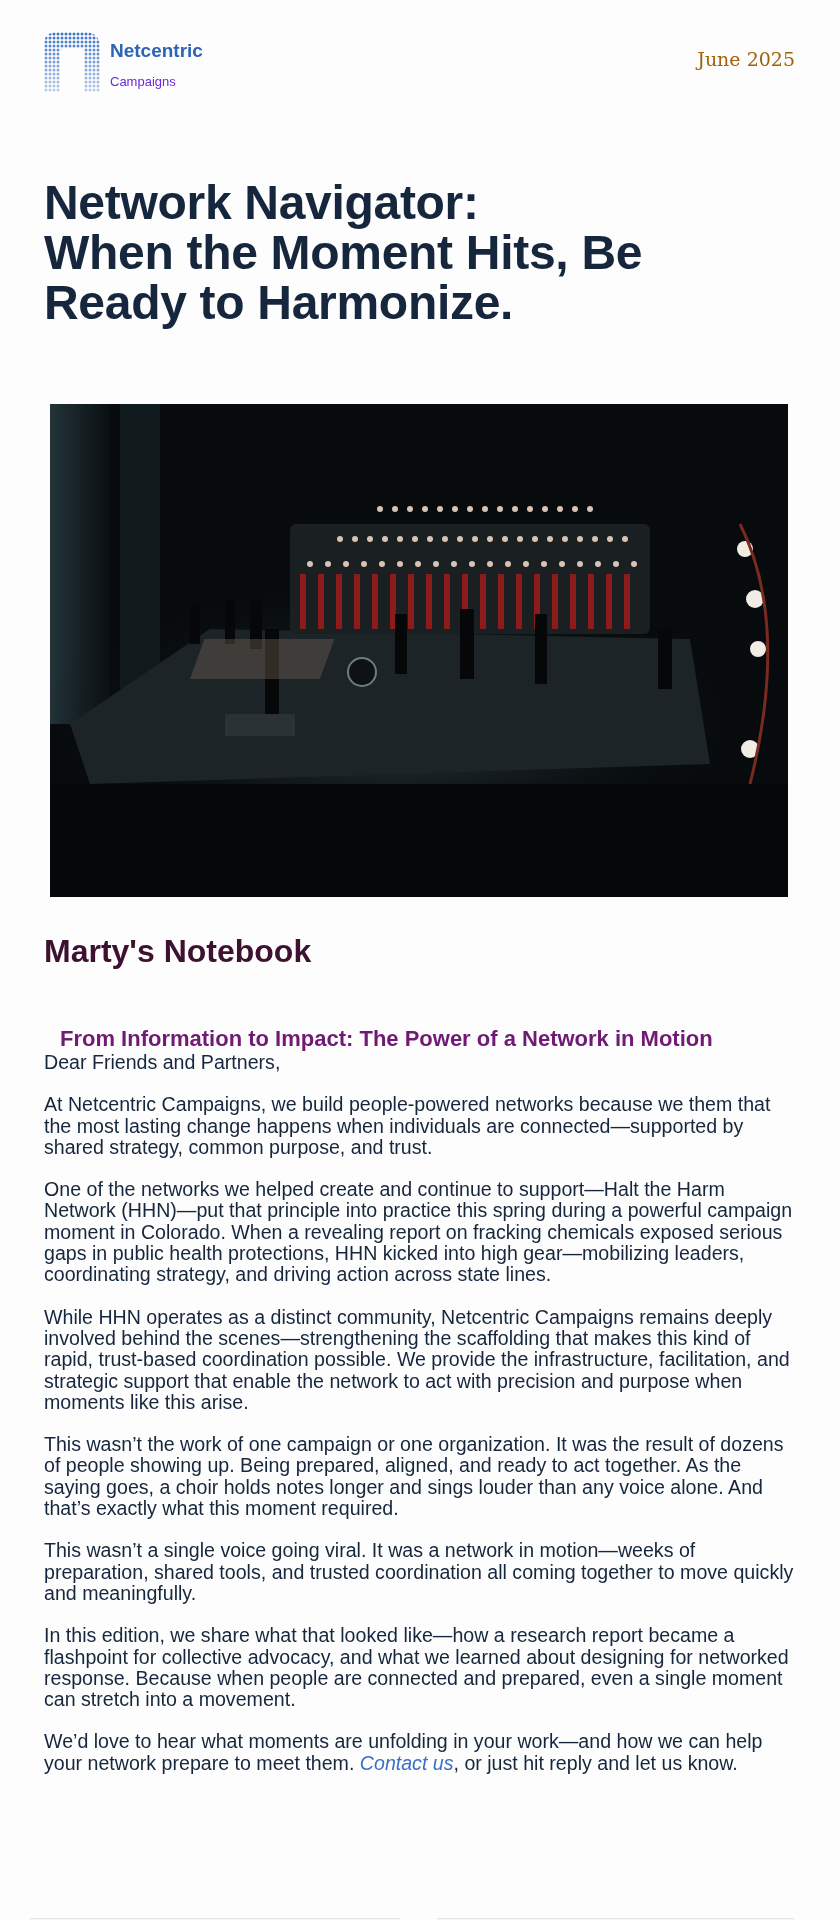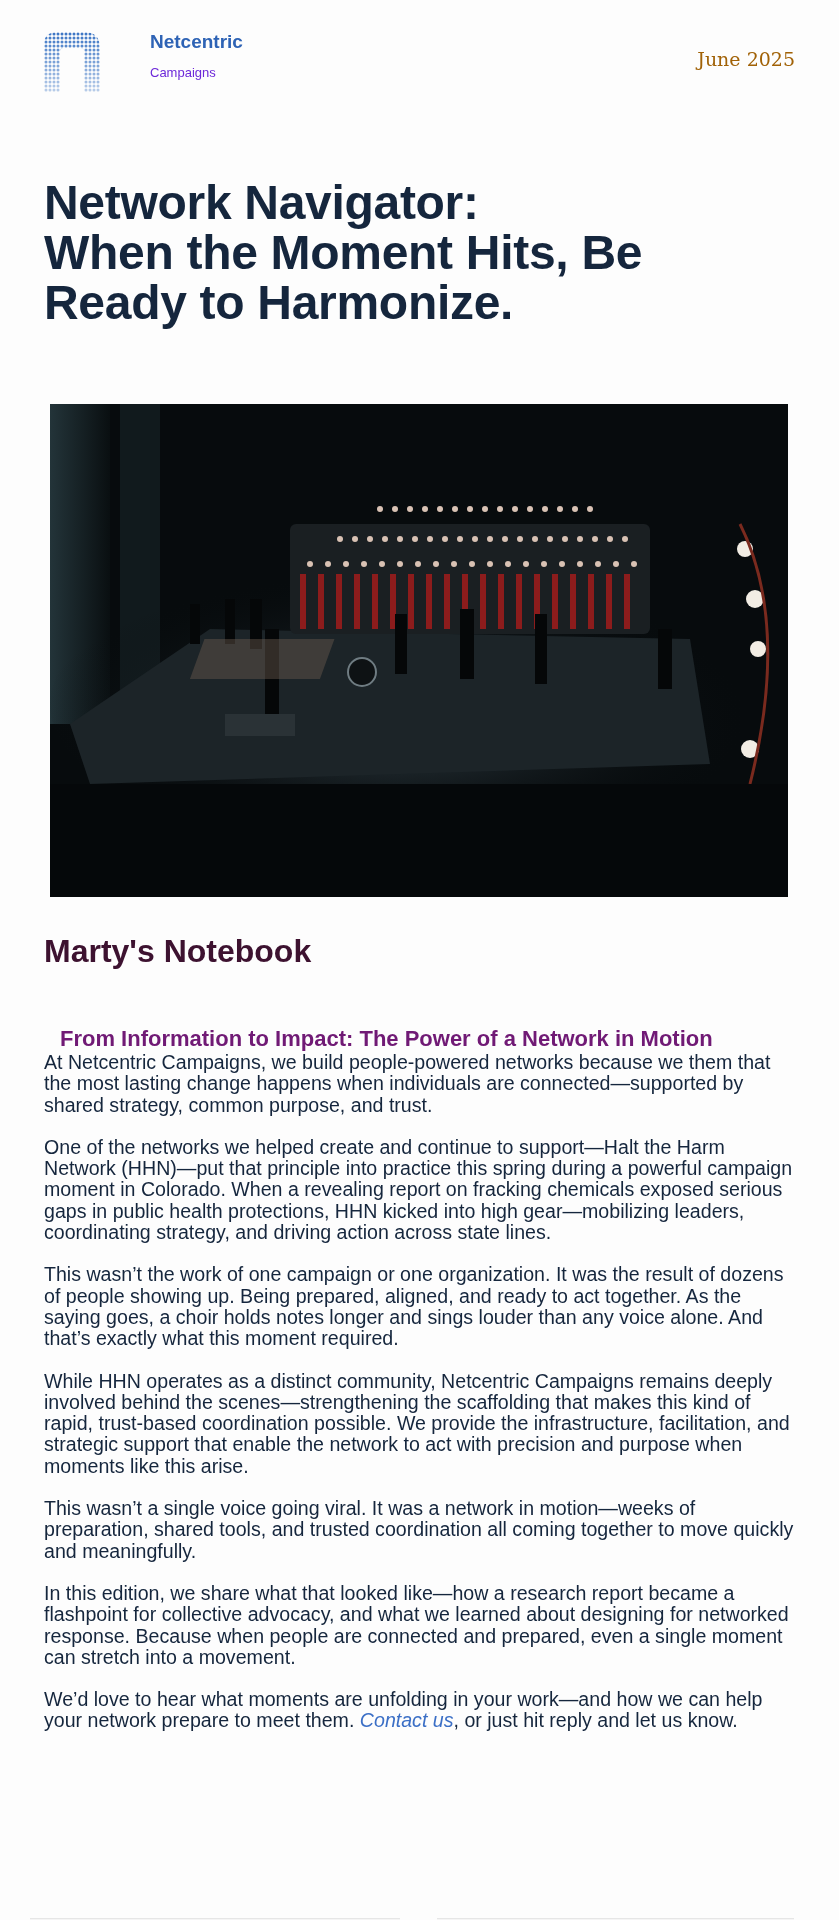--- a/index.html
+++ b/index.html
@@ -8,21 +8,21 @@
     height: 1920px;
     background: #fdfdfd;
     overflow: hidden;
     font-family: "Liberation Sans", sans-serif;
     color: #15263d;
     position: relative;
   }
   .header {
     position: absolute; left: 44px; top: 30px; right: 44px; height: 64px;
   }
-  .logo { position: absolute; left: 0; top: 2px; display: flex; align-items: flex-start; gap: 40px; }
+  .logo { position: absolute; left: 0; top: 2px; display: flex; align-items: flex-end; }
   .logo-mark { width: 56px; height: 60px; display: block; }
   .logo-text { margin-left: 10px; line-height: 20px; }
   .logo-line1 { font-weight: bold; font-size: 19px; color: #2e63b5; display: block; }
   .logo-line2 { font-size: 13px; color: #6d28d9; display: block; margin-top: 11px; }
   .date {
     position: absolute; right: 0; top: 18px;
     font-family: "DejaVu Serif", serif; font-size: 19px; color: #a16207;
   }
   .title {
     position: absolute; left: 44px; top: 178px; width: 720px;
@@ -211,23 +211,24 @@
 
     <rect x="0" y="380" width="738" height="113" fill="#05080a"></rect>
   </svg>
 </div>
 
 <h2 class="section-title">Marty's Notebook</h2>
 
 <h3 class="subhead">From Information to Impact: The Power of a Network in Motion</h3>
 
 <div class="body">
+  <p>Dear Friends and Partners,</p>
   <p><span>At Netcentric Campaigns, we build </span><b>people-powered networks</b><span> because we them that the most lasting change happens when individuals are connected—supported by shared strategy, common purpose, and trust.</span></p>
   <p><span>One of the networks we helped create and continue to support—</span><b>Halt the Harm Network (HHN)</b><span>—put that principle into practice this spring during a powerful campaign moment in Colorado. When a revealing report on fracking chemicals exposed serious gaps in public health protections, HHN kicked into high gear—mobilizing leaders, coordinating strategy, and driving action across state lines.</span></p>
+  <p>While HHN operates as a distinct community, Netcentric Campaigns remains deeply involved behind the scenes—strengthening the scaffolding that makes this kind of rapid, trust-based coordination possible. We provide the infrastructure, facilitation, and strategic support that enable the network to act with precision and purpose when moments like this arise.</p>
   <p>This wasn’t the work of one campaign or one organization. It was the result of dozens of people showing up. Being prepared, aligned, and ready to act together. As the saying goes, a choir holds notes longer and sings louder than any voice alone. And that’s exactly what this moment required.</p>
-  <p>While HHN operates as a distinct community, Netcentric Campaigns remains deeply involved behind the scenes—strengthening the scaffolding that makes this kind of rapid, trust-based coordination possible. We provide the infrastructure, facilitation, and strategic support that enable the network to act with precision and purpose when moments like this arise.</p>
   <p>This wasn’t a single voice going viral. It was a network in motion—weeks of preparation, shared tools, and trusted coordination all coming together to move quickly and meaningfully.</p>
   <p>In this edition, we share what that looked like—how a research report became a flashpoint for collective advocacy, and what we learned about designing for networked response. Because when people are connected and prepared, even a single moment can stretch into a movement.</p>
   <p><span>We’d love to hear what moments are unfolding in your work—and how we can help your network prepare to meet them. </span><a class="link" href="#">Contact us</a><span>, or just hit reply and let us know.</span></p>
 </div>
 
 <div class="footer-box" style="left:30px; width:370px;"></div>
 <div class="footer-box" style="left:437px; width:357px;"></div>
 
 </body></html>

